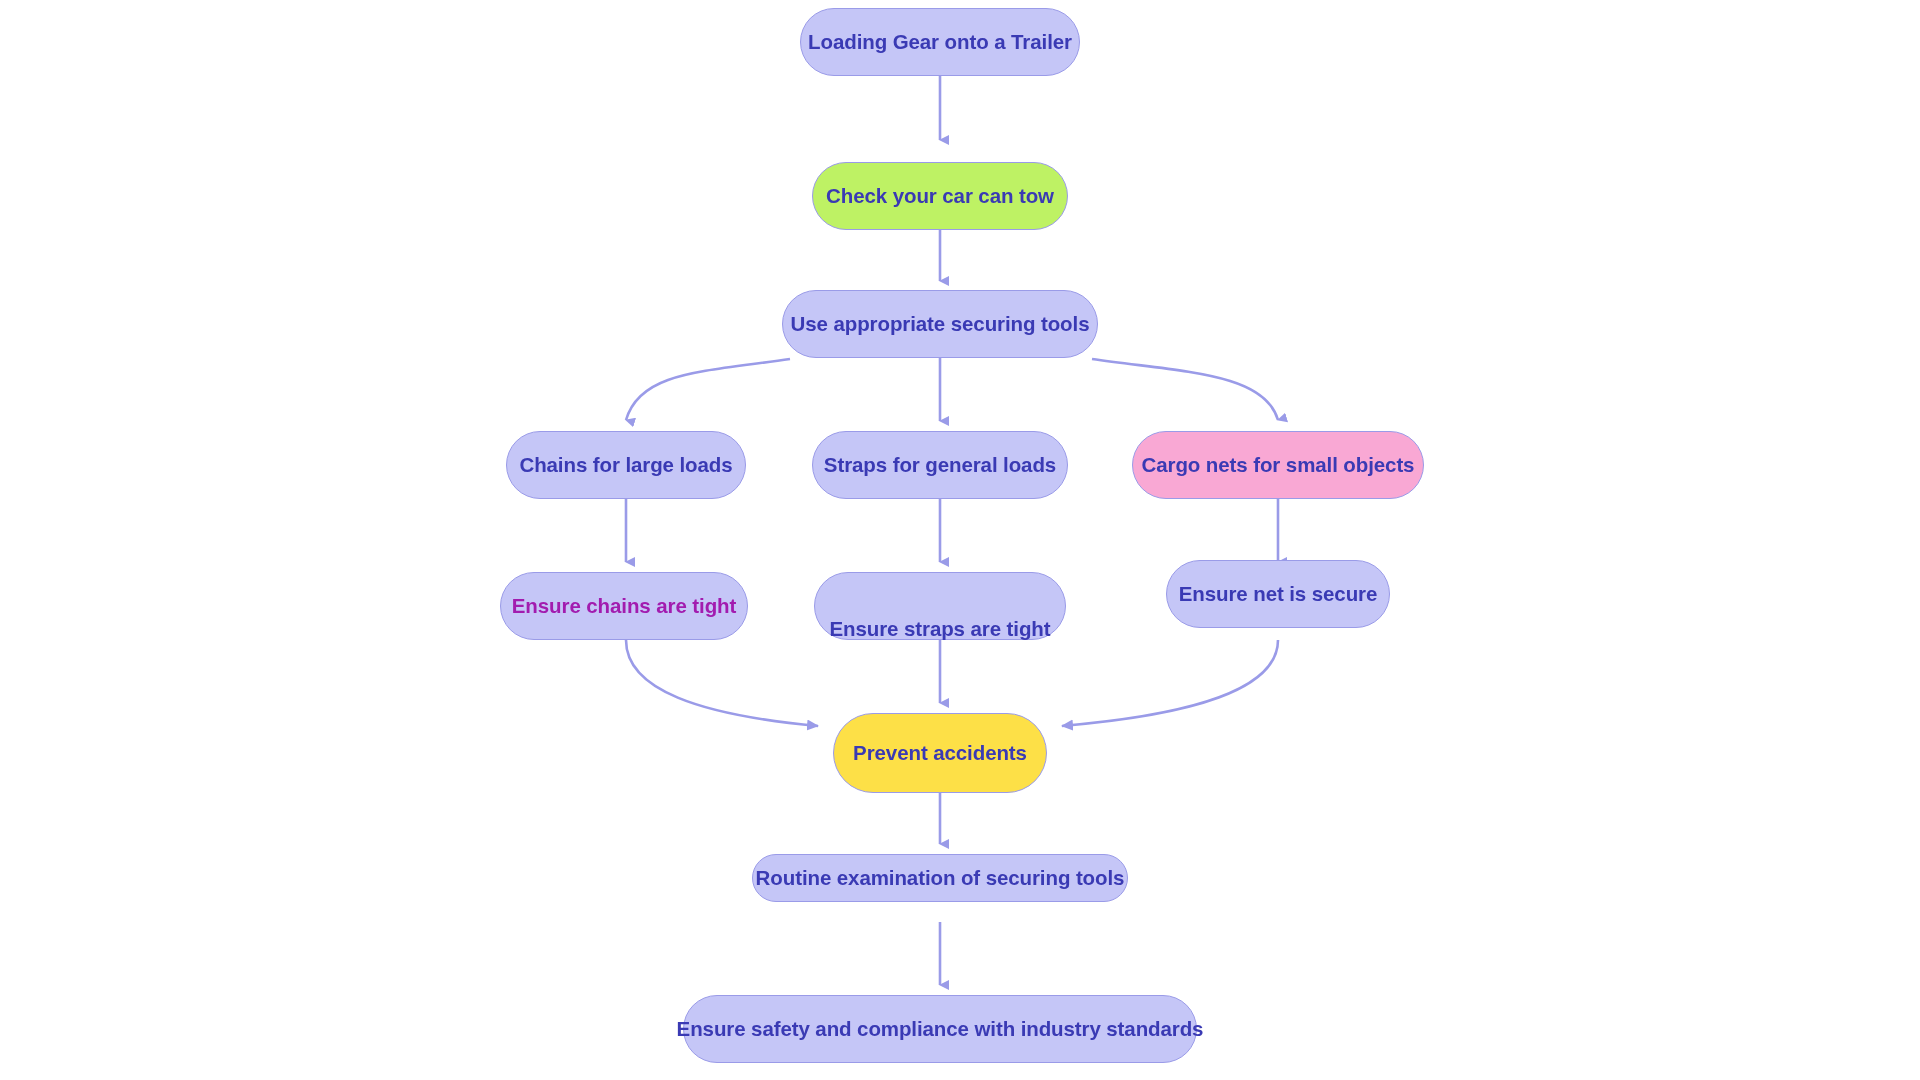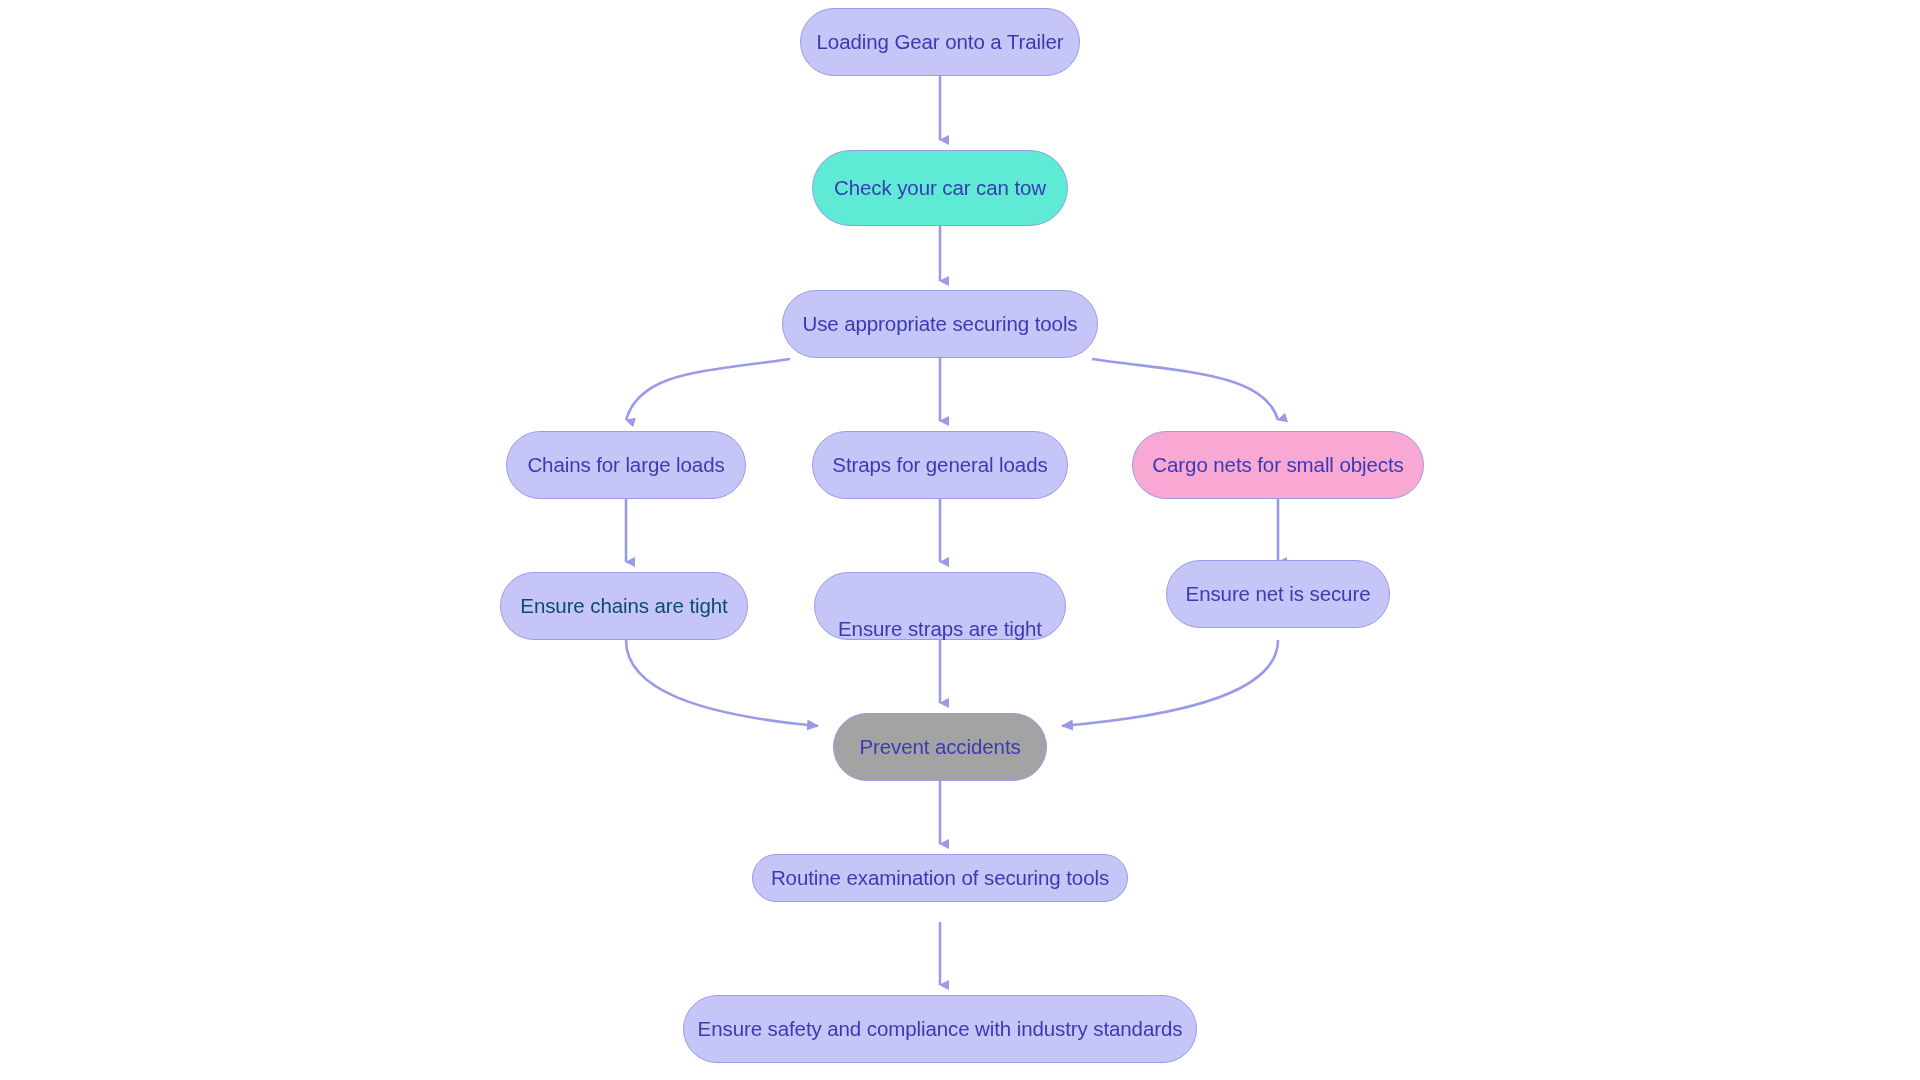--- a/index.html
+++ b/index.html
@@ -42,21 +42,21 @@
     z-index: 2;
   }
   .node-label {
     display: block;
     line-height: 1;
   }
 </style>
 </head>
 <body>
 
-<div id="flow-root" style="background: rgb(255, 255, 255);">
+<div id="flow-root" style="background: rgb(255, 255, 255); font-weight: bold;">
 
   <svg id="edge-layer" viewBox="0 0 1920 1080" width="1920" height="1080" xmlns="http://www.w3.org/2000/svg">
     <defs>
       <marker id="ah-down" markerWidth="12" markerHeight="12" refX="5" refY="9" orient="auto" markerUnits="userSpaceOnUse">
         <path d="M0,0 L10,0 L5,10 Z" fill="#9a9be8"></path>
       </marker>
       <marker id="ah-auto" markerWidth="13" markerHeight="13" refX="11" refY="5.5" orient="auto" markerUnits="userSpaceOnUse">
         <path d="M0,0 L12,5.5 L0,11 Z" fill="#9a9be8"></path>
       </marker>
     </defs>
@@ -87,45 +87,45 @@
 
       <path d="M940,781 L940,844" marker-end="url(#ah-down)"></path>
 
       <path d="M940,922 L940,985" marker-end="url(#ah-down)"></path>
     </g>
   </svg>
 
   <div class="node" style="left: 800px; top: 8px; width: 280px; height: 68px; background: rgb(197, 198, 247); border-color: rgb(154, 155, 232); color: rgb(58, 58, 180);">
     <span class="node-label">Loading Gear onto a Trailer</span>
   </div>
-  <div class="node" style="left: 812px; top: 150px; width: 256px; height: 76px; background: #5eead4; border-color: rgb(154, 155, 232); color: rgb(58, 58, 180);">
+  <div class="node" style="left: 812px; top: 162px; width: 256px; height: 68px; background: #bef264; border-color: rgb(154, 155, 232); color: rgb(58, 58, 180);">
     <span class="node-label">Check your car can tow</span>
   </div>
   <div class="node" style="left: 782px; top: 290px; width: 316px; height: 68px; background: rgb(197, 198, 247); border-color: rgb(154, 155, 232); color: rgb(58, 58, 180); text-align: center;">
     <span class="node-label">Use appropriate securing tools</span>
   </div>
   <div class="node" style="left: 506px; top: 431px; width: 240px; height: 68px; background: rgb(197, 198, 247); border-color: rgb(154, 155, 232); color: rgb(58, 58, 180);">
     <span class="node-label">Chains for large loads</span>
   </div>
   <div class="node" style="left: 812px; top: 431px; width: 256px; height: 68px; background: rgb(197, 198, 247); border-color: rgb(154, 155, 232); color: rgb(58, 58, 180);">
     <span class="node-label">Straps for general loads</span>
   </div>
   <div class="node" style="left: 1132px; top: 431px; width: 292px; height: 68px; background: #f9a8d4; border-color: rgb(154, 155, 232); color: rgb(58, 58, 180);">
     <span class="node-label">Cargo nets for small objects</span>
   </div>
-  <div class="node" style="left: 500px; top: 572px; width: 248px; height: 68px; background: rgb(197, 198, 247); border-color: rgb(154, 155, 232); color: #0c4a6e;">
+  <div class="node" style="left: 500px; top: 572px; width: 248px; height: 68px; background: rgb(197, 198, 247); border-color: rgb(154, 155, 232); color: #a21caf;">
     <span class="node-label">Ensure chains are tight</span>
   </div>
   <div class="node" style="left: 814px; top: 572px; width: 252px; height: 68px; background: rgb(197, 198, 247); border-color: rgb(154, 155, 232); color: rgb(58, 58, 180); align-items: flex-end;">
     <span class="node-label">Ensure straps are tight</span>
   </div>
   <div class="node" style="left: 1166px; top: 560px; width: 224px; height: 68px; background: rgb(197, 198, 247); border-color: rgb(154, 155, 232); color: rgb(58, 58, 180);">
     <span class="node-label">Ensure net is secure</span>
   </div>
-  <div class="node" style="left: 833px; top: 713px; width: 214px; height: 68px; background: #a3a3a3; border-color: rgb(154, 155, 232); color: rgb(58, 58, 180);">
+  <div class="node" style="left: 833px; top: 713px; width: 214px; height: 80px; background: #fde047; border-color: rgb(154, 155, 232); color: rgb(58, 58, 180);">
     <span class="node-label">Prevent accidents</span>
   </div>
   <div class="node" style="left: 752px; top: 854px; width: 376px; height: 48px; background: rgb(197, 198, 247); border-color: rgb(154, 155, 232); color: rgb(58, 58, 180);">
     <span class="node-label">Routine examination of securing tools</span>
   </div>
   <div class="node" style="left: 683px; top: 995px; width: 514px; height: 68px; background: rgb(197, 198, 247); border-color: rgb(154, 155, 232); color: rgb(58, 58, 180); justify-content: center;">
     <span class="node-label">Ensure safety and compliance with industry standards</span>
   </div>
 
 </div>

